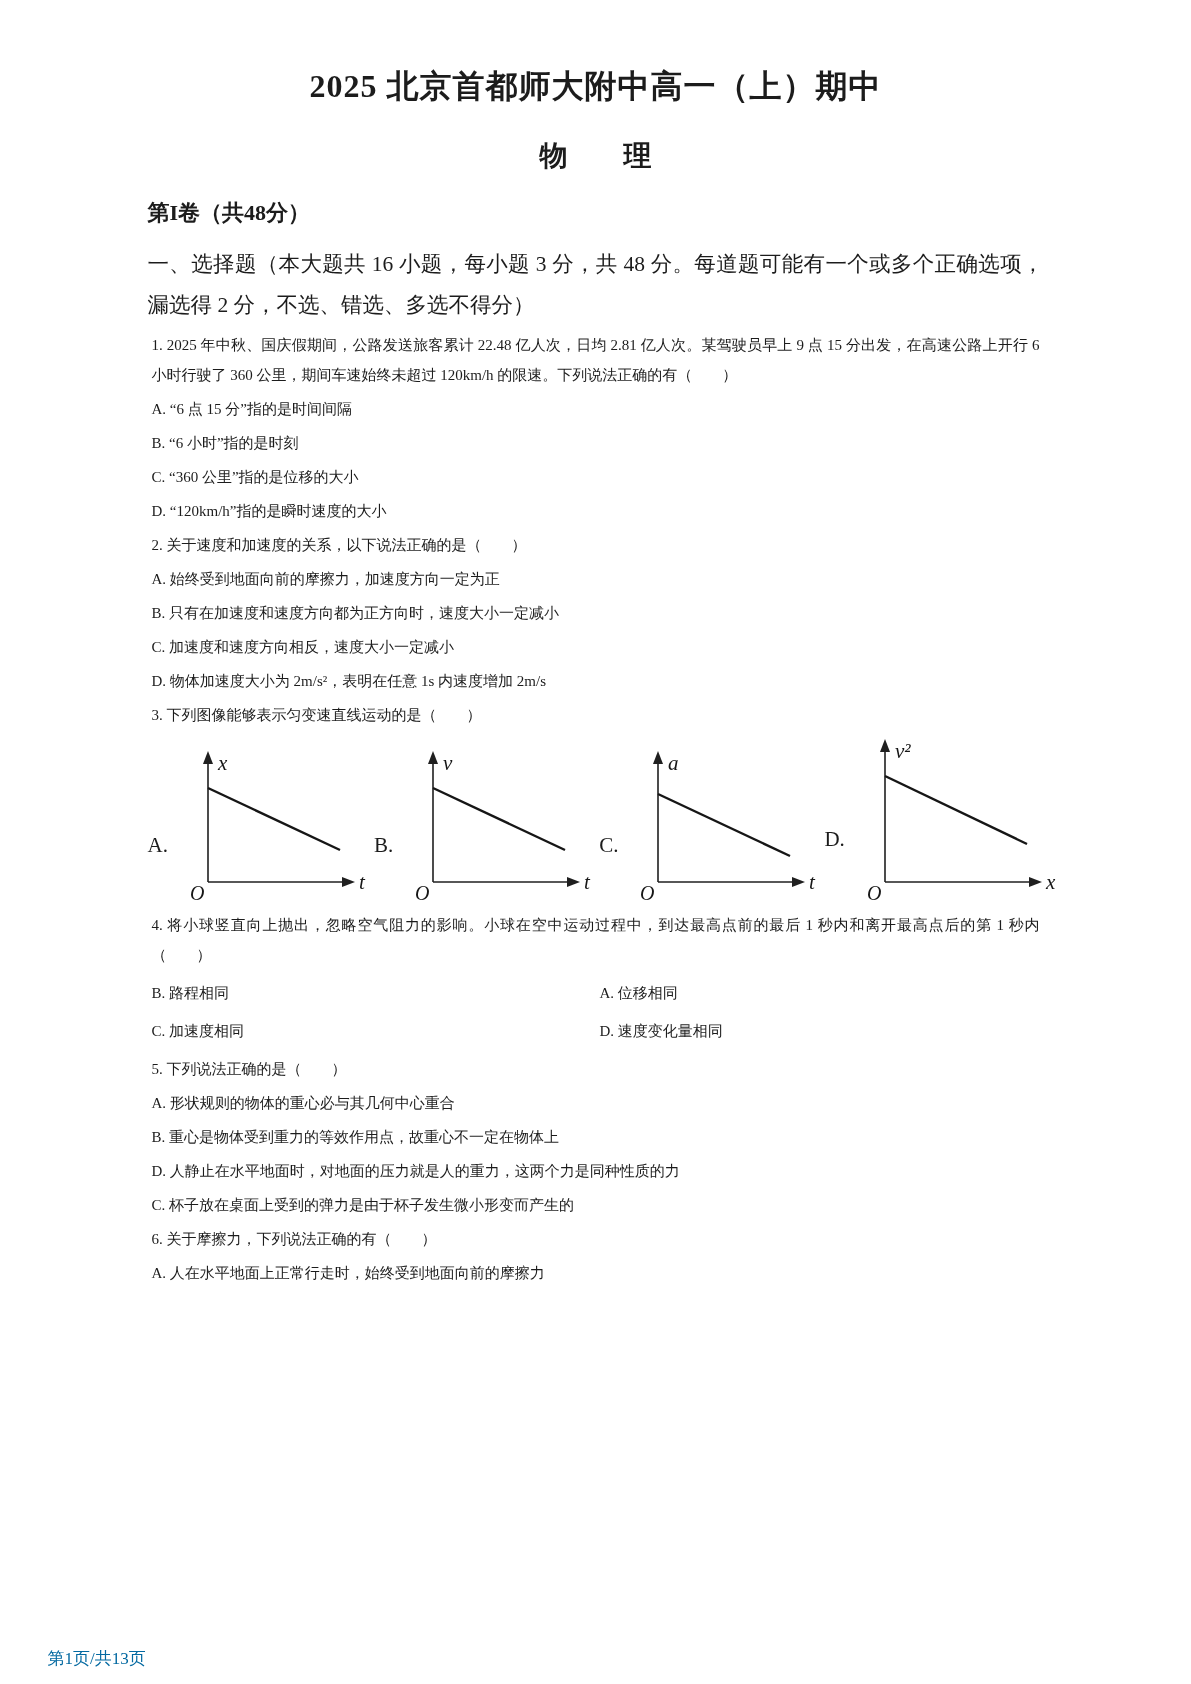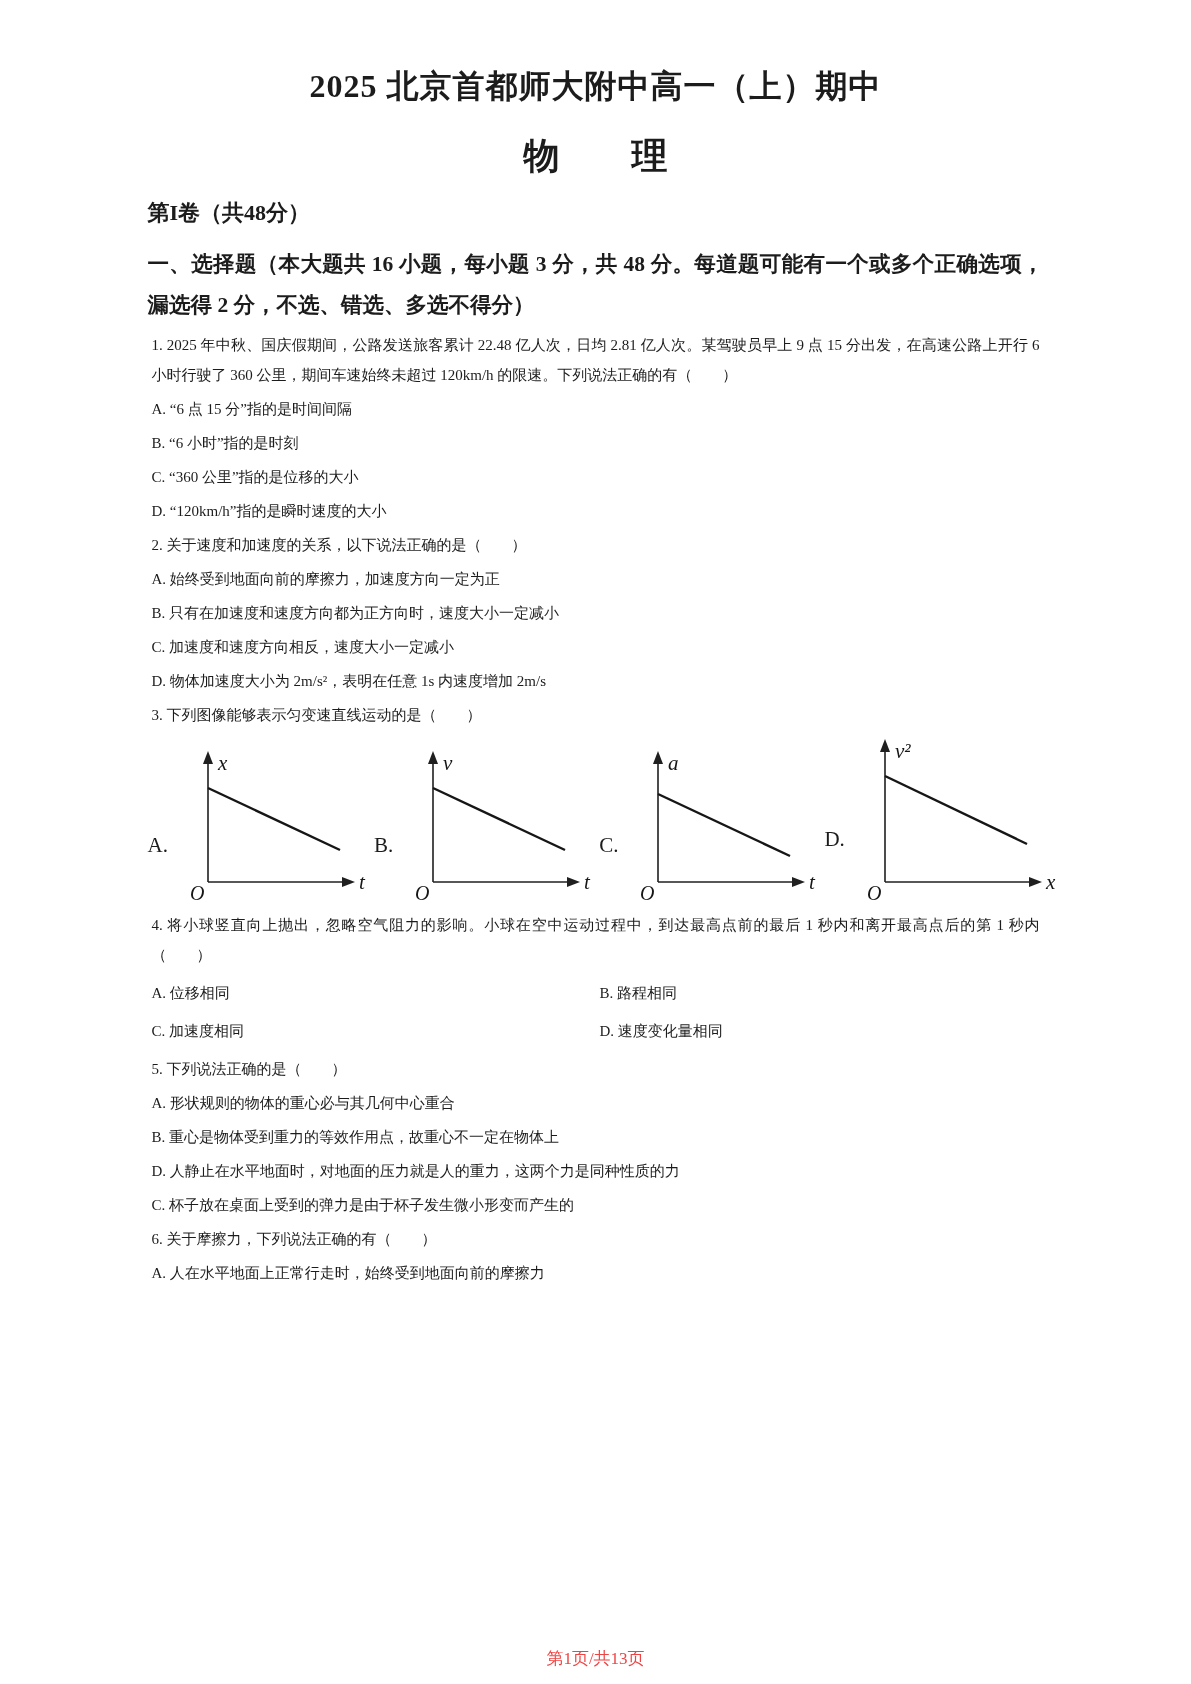--- a/index.html
+++ b/index.html
@@ -23,35 +23,35 @@
     margin: 0;
     text-align: center;
     font-size: 32px;
     font-weight: bold;
     line-height: 44px;
     letter-spacing: 1px;
   }
   .subject-title {
     margin: 26px 0 0 0;
     text-align: center;
-    font-size: 36px;
+    font-size: 28px;
     font-weight: bold;
     line-height: 44px;
   }
   .volume-header {
     margin: 18px 0 0 0;
     text-align: left;
     font-size: 22px;
     font-weight: bold;
     line-height: 34px;
   }
   .section-intro {
     margin: 14px 0 0 0;
     font-size: 21.5px;
-    font-weight: bold;
+    font-weight: normal;
     line-height: 41px;
     text-align: justify;
   }
   .question {
     margin: 0;
   }
   .stem, .option-line {
     margin: 4px;
     font-size: 15px;
     line-height: 30px;
@@ -91,23 +91,22 @@
     font-style: italic;
     font-size: 21px;
     fill: #161616;
   }
   svg.graph text.origin { font-size: 20px; }
   .page-footer {
     position: absolute;
     left: 0;
     right: 0;
     bottom: 14px;
-    text-align: center;
     font-size: 17px;
-    color: #ef4444;
+    color: #0369a1;
   }
 </style>
 </head>
 <body>
 
 <div class="page">
 
   <h1 class="exam-title">2025 北京首都师大附中高一（上）期中</h1>
   <h2 class="subject-title">物　　理</h2>
   <h3 class="volume-header">第I卷（共48分）</h3>
@@ -189,22 +188,22 @@
           <text class="origin" x="16" y="164">O</text>
         </svg>
       </div>
 
     </div>
   </div>
 
   <div class="question">
     <p class="stem">4. 将小球竖直向上抛出，忽略空气阻力的影响。小球在空中运动过程中，到达最高点前的最后 1 秒内和离开最高点后的第 1 秒内（　　）</p>
     <div class="options-grid">
+      <p class="option-line">B. 路程相同</p>
       <p class="option-line">A. 位移相同</p>
-      <p class="option-line">B. 路程相同</p>
       <p class="option-line">C. 加速度相同</p>
       <p class="option-line">D. 速度变化量相同</p>
     </div>
   </div>
 
   <div class="question">
     <p class="stem">5. 下列说法正确的是（　　）</p>
     <p class="option-line">A. 形状规则的物体的重心必与其几何中心重合</p>
     <p class="option-line">B. 重心是物体受到重力的等效作用点，故重心不一定在物体上</p>
     <p class="option-line">D. 人静止在水平地面时，对地面的压力就是人的重力，这两个力是同种性质的力</p>

